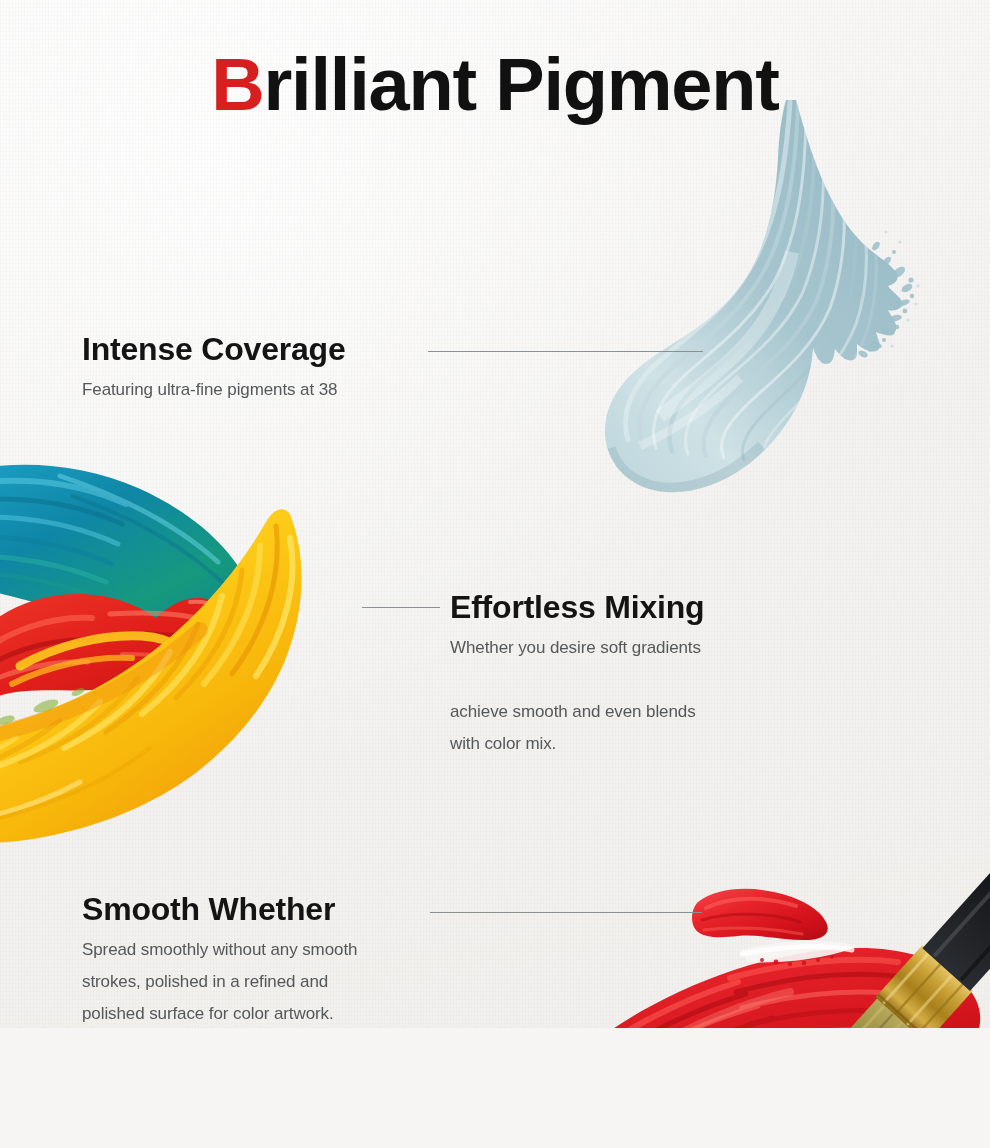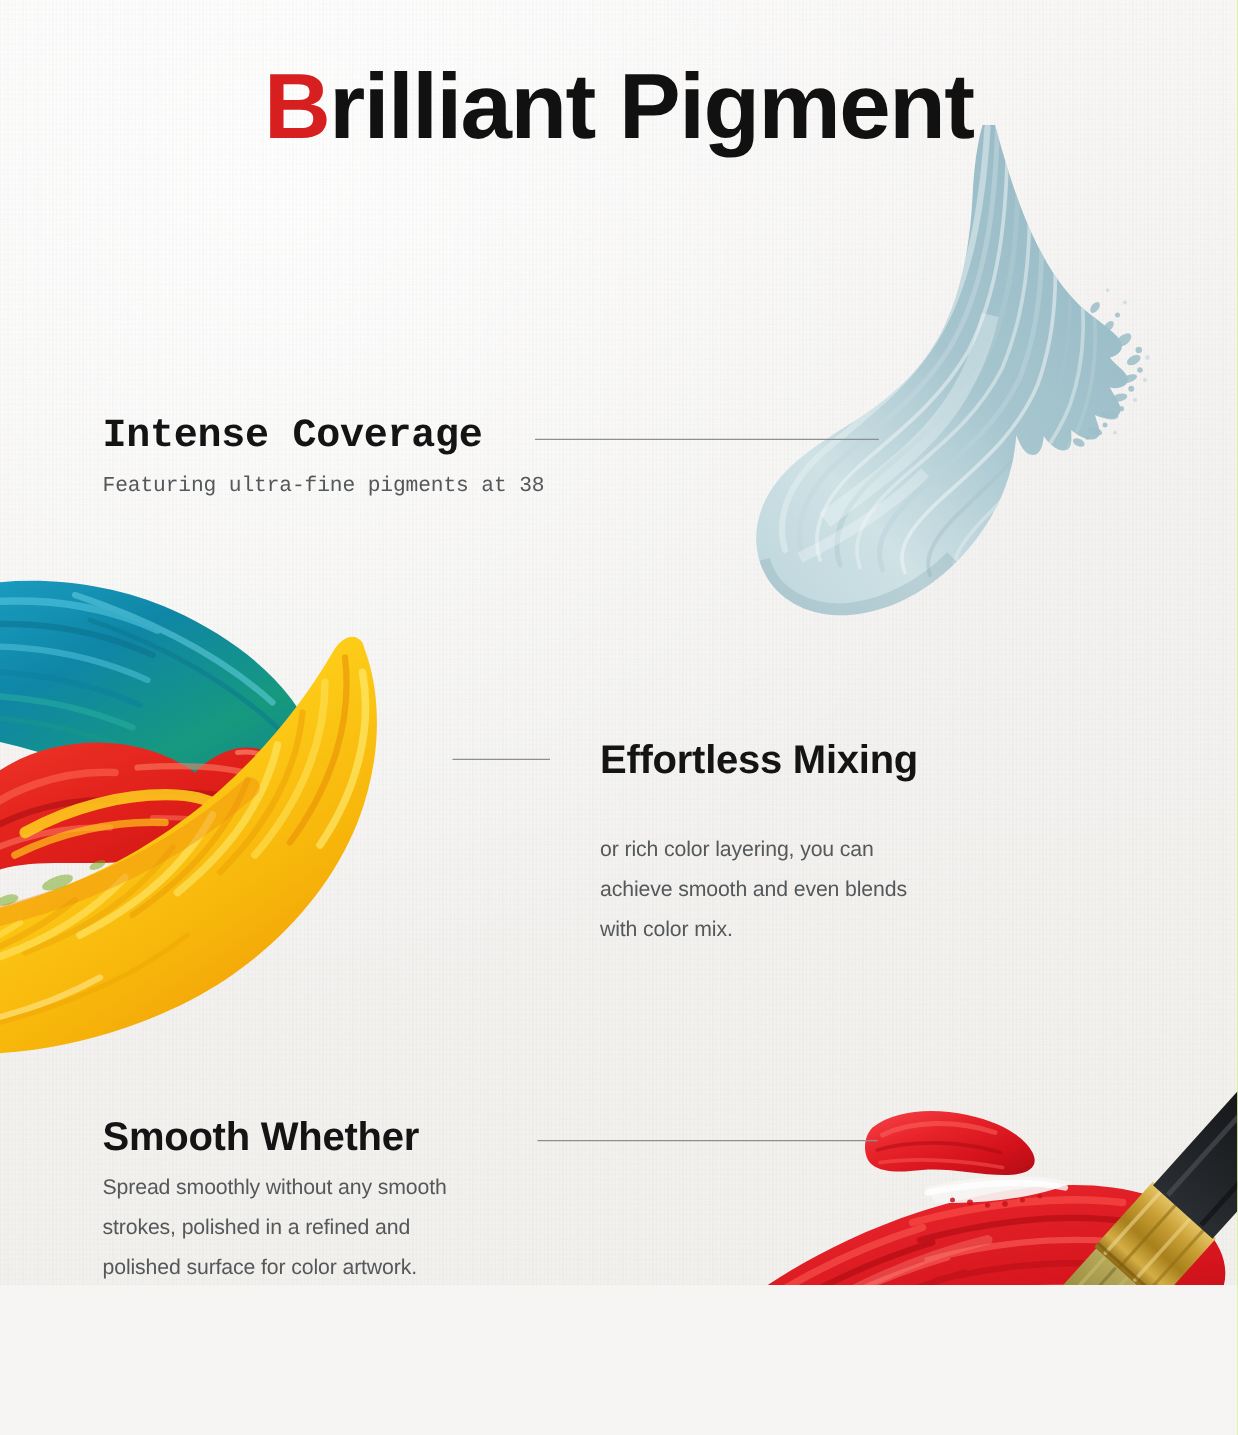--- a/index.html
+++ b/index.html
@@ -11,21 +11,21 @@
     height: 1148px;
     font-family: "Liberation Sans", sans-serif;
     background: #f6f5f3;
     overflow: hidden;
   }
 
   .poster {
     position: relative;
     width: 990px;
     height: 1028px;
-    background-color: #bef264;
+    background-color: #fef9c3;
     overflow: hidden;
   }
 
   
   .paper-texture {
     position: absolute;
     inset: 0;
     background-image:
       repeating-linear-gradient(90deg,
         rgba(0,0,0,0.016) 0px, rgba(0,0,0,0.016) 1px,
@@ -87,22 +87,22 @@
   }
   .feature p {
     margin: 6px 0 0 0;
     font-size: 17px;
     line-height: 32px;
     font-weight: 400;
     color: #55585a;
     letter-spacing: -0.1px;
   }
 
-  .f1 { left: 82px; top: 330px; width: 560px; font-family: Liberation Mono, monospace; }
-  .f2 { left: 450px; top: 588px; width: 470px; margin-left: 30px; }
+  .f1 { left: 82px; top: 330px; width: 560px; }
+  .f2 { left: 450px; top: 588px; width: 470px; }
   .f3 { left: 82px; top: 890px; width: 560px; }
 
   
   .connector {
     position: absolute;
     height: 1px;
     background: #8d9093;
     z-index: 4;
   }
   .c1 { left: 428px; top: 351px; width: 275px; }
@@ -492,22 +492,22 @@
   <div class="feature f1">
     <h2>Intense Coverage</h2>
     <p>
       <span>Featuring ultra-fine pigments at 38</span><br>
     </p>
   </div>
 
   <div class="feature f2">
     <h2>Effortless Mixing</h2>
     <p>
+      <span>Whether you desire soft gradients</span><br>
       <br>
-      <span>or rich color layering, you can</span><br>
       <span>achieve smooth and even blends</span><br>
       <span>with color mix.</span>
     </p>
   </div>
 
   <div class="feature f3">
     <h2>Smooth Whether</h2>
     <p>
       <span>Spread smoothly without any smooth</span><br>
       <span>strokes, polished in a refined and</span><br>

